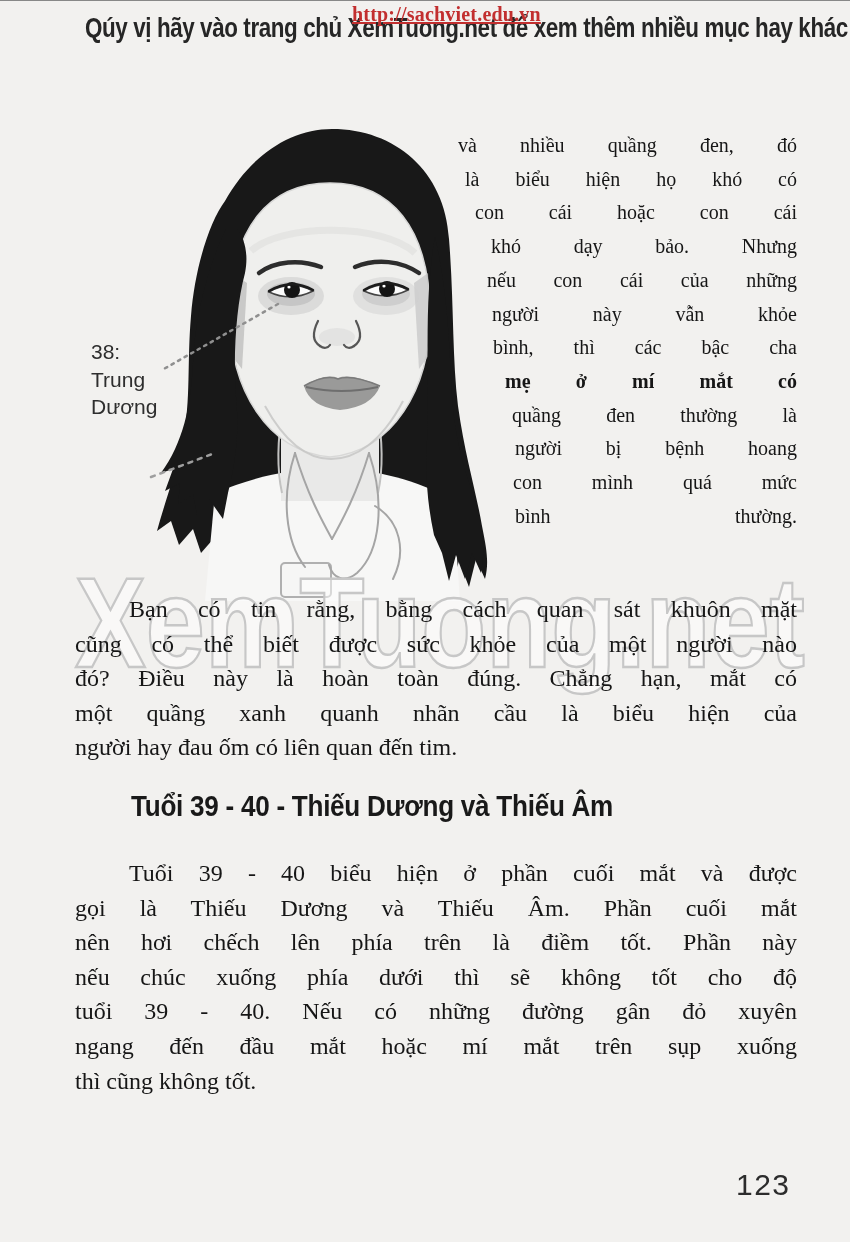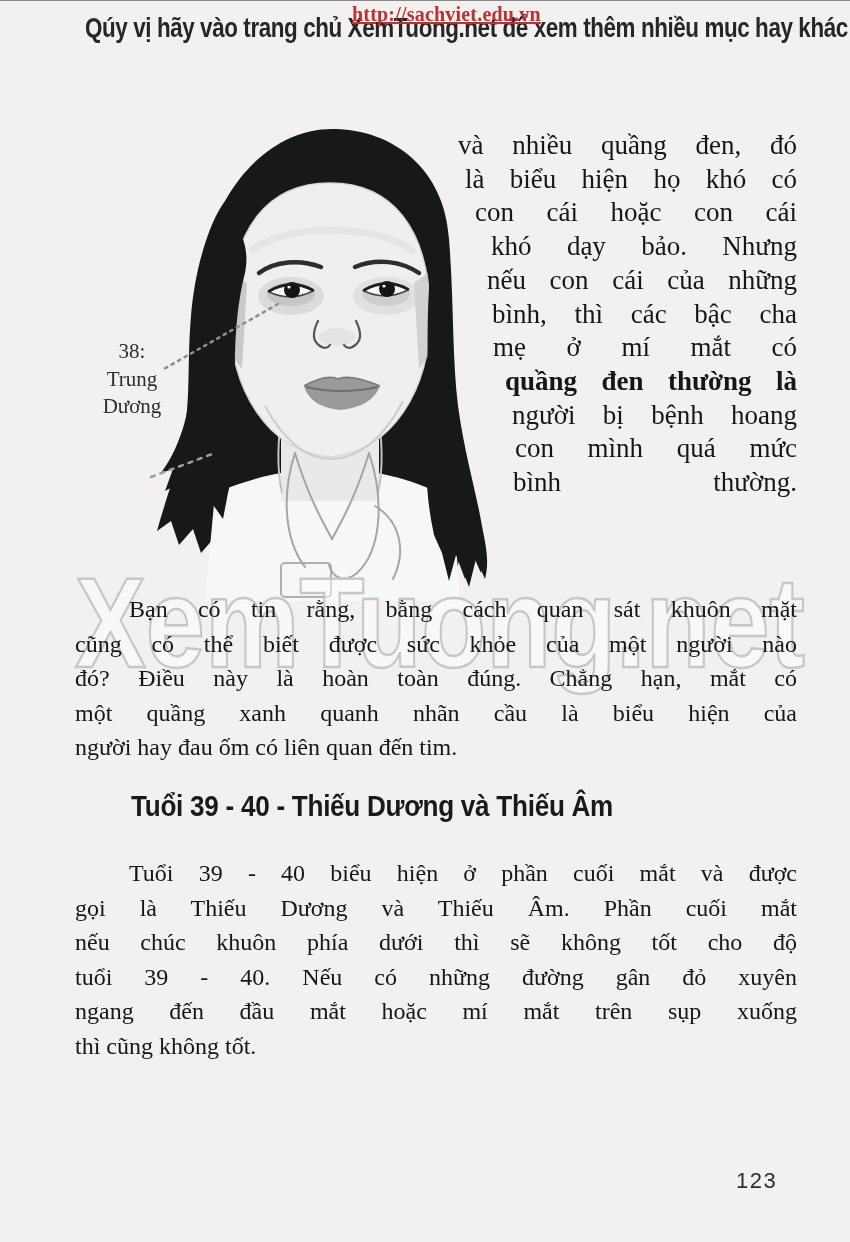--- a/index.html
+++ b/index.html
@@ -26,32 +26,31 @@
     position:absolute; top:2px; left:352px;
     font-family:"Liberation Serif","DejaVu Serif",serif;
     font-weight:bold; font-size:20px; color:#c22f2f;
     text-decoration:underline; z-index:5; letter-spacing:0.2px;
   }
 
   
   .fig-svg { position:absolute; left:85px; top:100px; width:440px; height:500px; z-index:1; }
   .fig-label {
     position:absolute; left:91px; top:337px; width:82px; z-index:2;
-    text-align:center;
-    font-family:Liberation Serif, serif;
+    font-family:Liberation Sans, sans-serif;
     font-size:21px; line-height:27.5px; color:#2e2e2e;
   }
 
   
   .wm-svg { position:absolute; left:70px; top:556px; width:740px; height:145px; z-index:2; }
 
   
   .wrap-col {
     position:absolute; left:450px; top:128px; width:347px; z-index:3;
-    font-size:27px; line-height:33.7px;
+    font-size:20px; line-height:33.7px;
   }
   .wline { text-align:justify; text-align-last:justify; white-space:normal; }
   .wline:nth-child(1){padding-left:8px;}  .wline:nth-child(2){padding-left:15px;}
   .wline:nth-child(3){padding-left:25px;} .wline:nth-child(4){padding-left:41px;}
   .wline:nth-child(5){padding-left:37px;} .wline:nth-child(6){padding-left:42px;}
   .wline:nth-child(7){padding-left:43px;} .wline:nth-child(8){padding-left:55px;font-weight:bold;}
   .wline:nth-child(9){padding-left:62px;} .wline:nth-child(10){padding-left:65px;}
   .wline:nth-child(11){padding-left:63px;} .wline:nth-child(12){padding-left:65px;}
   .wline:nth-child(13){padding-left:63px; text-align-last:left;}
 
@@ -67,21 +66,21 @@
     position:absolute; left:131px; top:789px; z-index:3;
     font-family:"Liberation Sans","DejaVu Sans",sans-serif;
     font-weight:bold; font-size:29px; color:#191919;
     transform:scaleX(0.90); transform-origin:left center;
     white-space:nowrap; letter-spacing:-0.3px;
   }
 
   .page-num {
     position:absolute; left:736px; top:1167px; z-index:3;
     font-family:"Liberation Sans","DejaVu Sans",sans-serif;
-    font-size:22px; color:#2c2c2c; letter-spacing:1.5px;
+    font-size:30px; color:#2c2c2c; letter-spacing:1.5px;
   }
 </style>
 </head>
 <body>
 
 <div class="page">
 
   <div class="banner">Qúy vị hãy vào trang chủ XemTuong.net để xem thêm nhiều mục hay khác</div>
   <div class="red-url">http://sachviet.edu.vn</div>
 
@@ -167,20 +166,21 @@
   <svg class="wm-svg" viewBox="0 0 740 145" xmlns="http://www.w3.org/2000/svg">
     <text x="370" y="110" text-anchor="middle" font-family="Liberation Sans, DejaVu Sans, sans-serif" font-weight="bold" font-size="128" fill="rgba(255,255,255,0.5)" stroke="#c7c7c7" stroke-width="2.5" textLength="730" lengthAdjust="spacingAndGlyphs">XemTuong.net</text>
   </svg>
 
   <div class="wrap-col">
     <div class="wline">và nhiều quầng đen, đó</div>
     <div class="wline">là biểu hiện họ khó có</div>
     <div class="wline">con cái hoặc con cái</div>
     <div class="wline">khó dạy bảo. Nhưng</div>
     <div class="wline">nếu con cái của những</div>
+    <div class="wline">người này vẫn khỏe</div>
     <div class="wline">bình, thì các bậc cha</div>
     <div class="wline">mẹ ở mí mắt có</div>
     <div class="wline">quầng đen thường là</div>
     <div class="wline">người bị bệnh hoang</div>
     <div class="wline">con mình quá mức</div>
     <div class="wline">bình thường.</div>
   </div>
 
   <div class="para p1">
     <div class="pline first">Bạn có tin rằng, bằng cách quan sát khuôn mặt</div>
@@ -188,21 +188,22 @@
     <div class="pline">đó? Điều này là hoàn toàn đúng. Chẳng hạn, mắt có</div>
     <div class="pline">một quầng xanh quanh nhãn cầu là biểu hiện của</div>
     <div class="pline last">người hay đau ốm có liên quan đến tim.</div>
   </div>
 
   <div class="heading">Tuổi 39 - 40 - Thiếu Dương và Thiếu Âm</div>
 
   <div class="para p2">
     <div class="pline first">Tuổi 39 - 40 biểu hiện ở phần cuối mắt và được</div>
     <div class="pline">gọi là Thiếu Dương và Thiếu Âm. Phần cuối mắt</div>
-    <div class="pline">nếu chúc khuôn phía dưới thì sẽ không tốt cho độ</div>
+    <div class="pline">nên hơi chếch lên phía trên là điềm tốt. Phần này</div>
+    <div class="pline">nếu chúc xuống phía dưới thì sẽ không tốt cho độ</div>
     <div class="pline">tuổi 39 - 40. Nếu có những đường gân đỏ xuyên</div>
     <div class="pline">ngang đến đầu mắt hoặc mí mắt trên sụp xuống</div>
     <div class="pline last">thì cũng không tốt.</div>
   </div>
 
   <div class="page-num">123</div>
 
 </div>
 
 </body></html>

